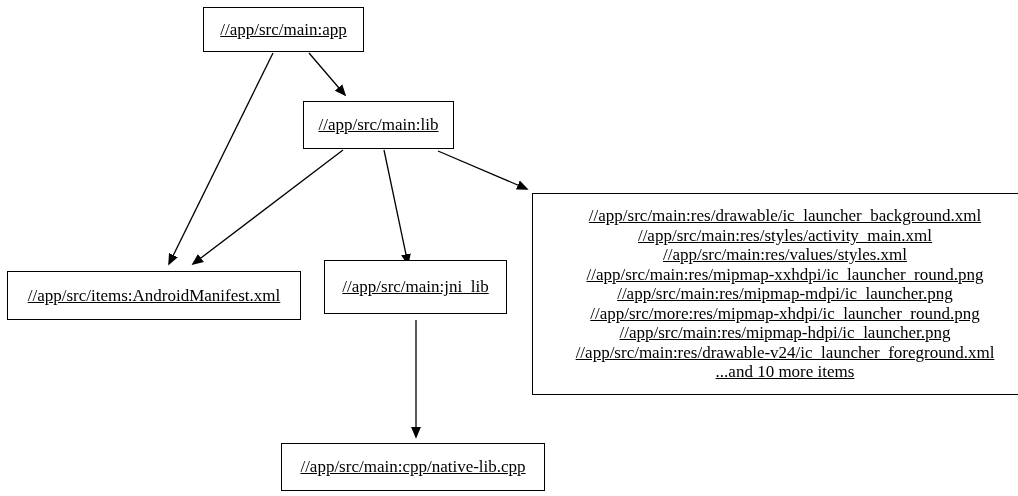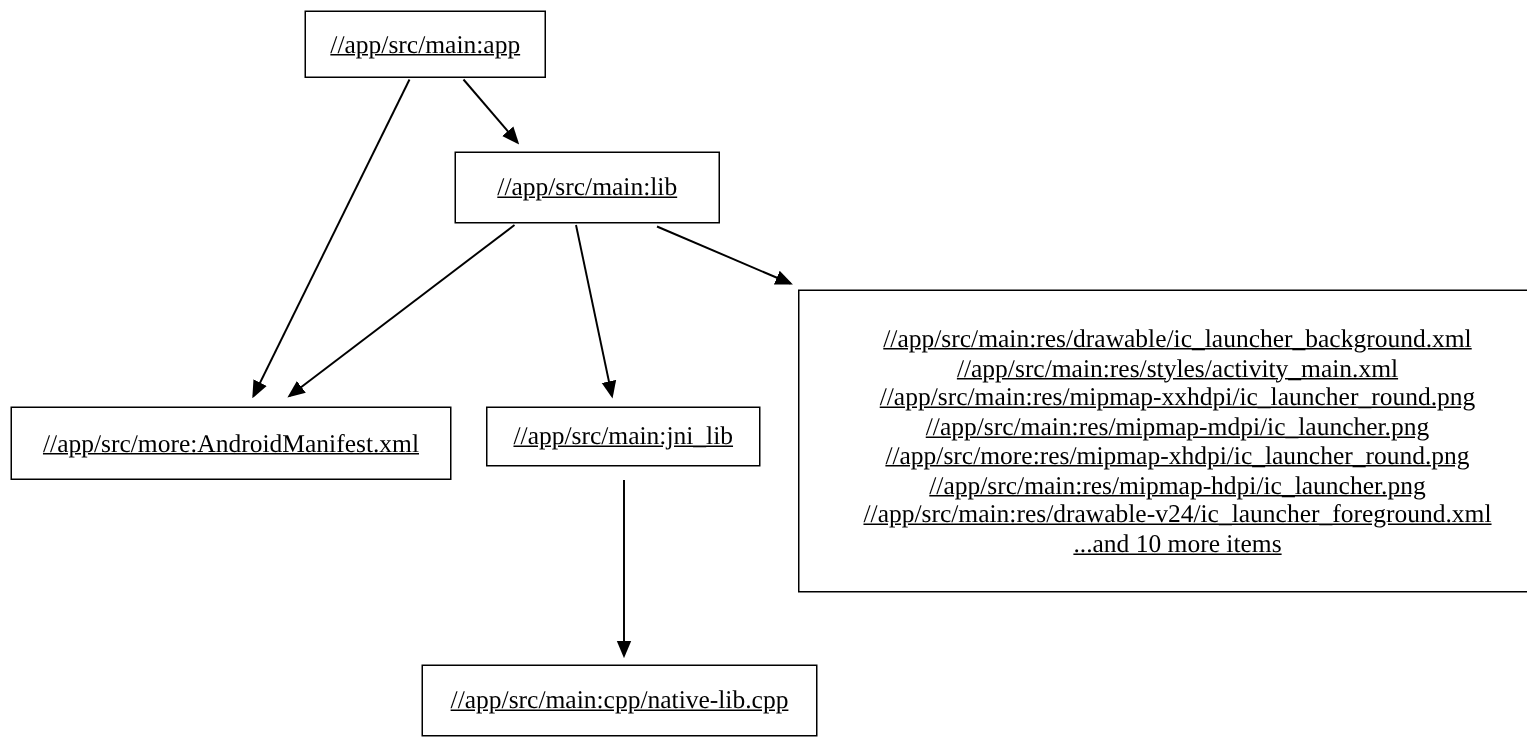--- a/index.html
+++ b/index.html
@@ -39,23 +39,23 @@
   }
   .node.multiline {
     flex-direction: column;
     justify-content: center;
     padding: 2px 4px;
   }
   .node.multiline span {
     display: block;
   }
   #node-app            { left: 203px; top:   7px; width: 161px; height: 45px; }
-  #node-lib            { left: 303px; top: 101px; width: 177px; height: 48px; }
+  #node-lib            { left: 303px; top: 101px; width: 151px; height: 48px; }
   #node-manifest       { left:   7px; top: 271px; width: 294px; height: 49px; }
-  #node-jni-lib        { left: 324px; top: 271px; width: 183px; height: 40px; text-align: center; }
+  #node-jni-lib        { left: 324px; top: 260px; width: 183px; height: 54px; text-align: center; }
   #node-res-group      { left: 532px; top: 193px; width: 506px; height: 202px; }
   #node-native-lib-cpp { left: 281px; top: 443px; width: 264px; height: 48px; }
 </style>
 </head>
 <body>
 
 <div id="canvas">
 
   <svg id="edges" viewBox="0 0 1018 496" xmlns="http://www.w3.org/2000/svg">
     <defs>
@@ -73,30 +73,31 @@
 
   <div class="node" id="node-app">
     <span>//app/src/main:app</span>
   </div>
 
   <div class="node" id="node-lib">
     <span>//app/src/main:lib</span>
   </div>
 
   <div class="node" id="node-manifest">
-    <span>//app/src/more:AndroidManifest.xml</span>
+    <span>//app/src/items:AndroidManifest.xml</span>
   </div>
 
   <div class="node" id="node-jni-lib">
     <span>//app/src/main:jni_lib</span>
   </div>
 
   <div class="node multiline" id="node-res-group">
     <span>//app/src/main:res/drawable/ic_launcher_background.xml</span>
     <span>//app/src/main:res/styles/activity_main.xml</span>
+    <span>//app/src/main:res/values/styles.xml</span>
     <span>//app/src/main:res/mipmap-xxhdpi/ic_launcher_round.png</span>
     <span>//app/src/main:res/mipmap-mdpi/ic_launcher.png</span>
     <span>//app/src/more:res/mipmap-xhdpi/ic_launcher_round.png</span>
     <span>//app/src/main:res/mipmap-hdpi/ic_launcher.png</span>
     <span>//app/src/main:res/drawable-v24/ic_launcher_foreground.xml</span>
     <span>...and 10 more items</span>
   </div>
 
   <div class="node" id="node-native-lib-cpp">
     <span>//app/src/main:cpp/native-lib.cpp</span>

